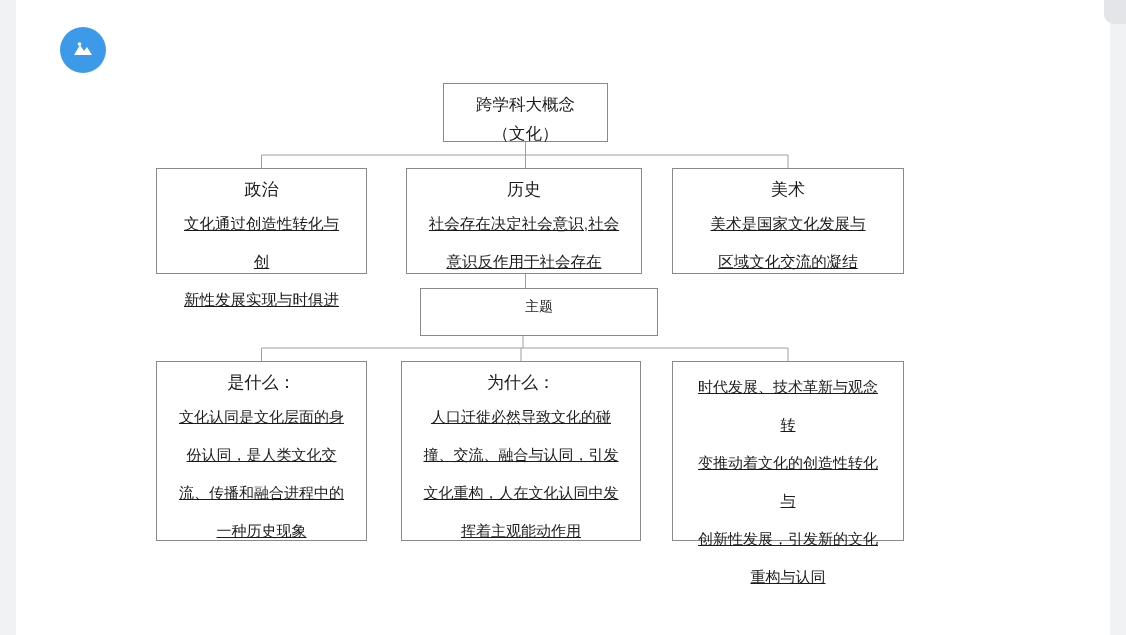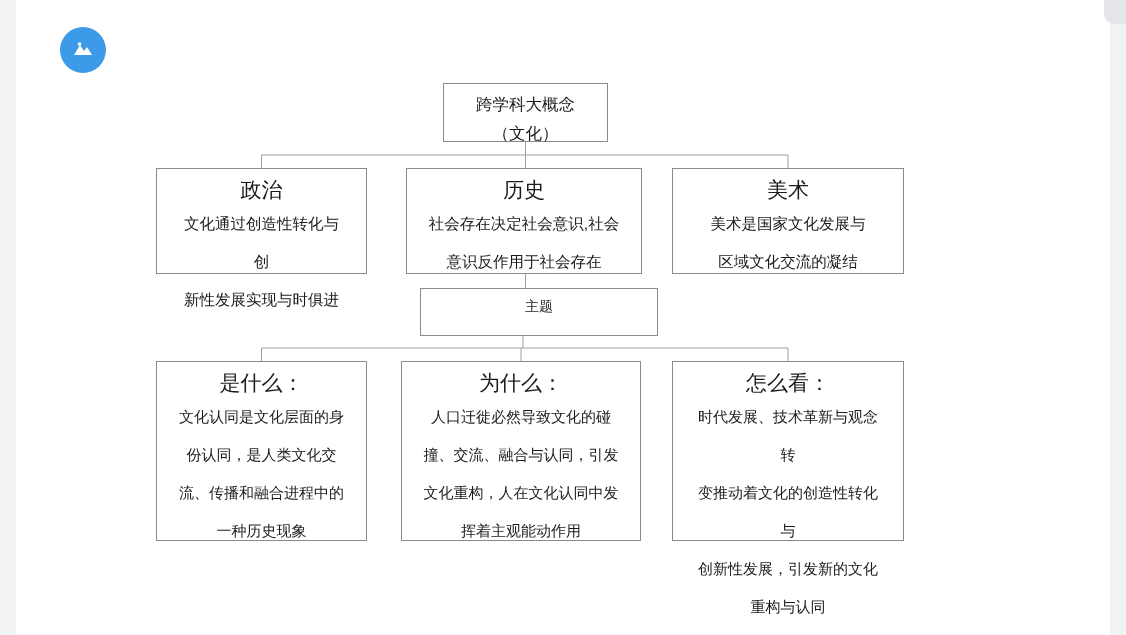--- a/index.html
+++ b/index.html
@@ -65,28 +65,29 @@
   .node {
     position: absolute;
     box-sizing: border-box;
     border: 1px solid #8a8a8a;
     background: #ffffff;
     color: #1b1b1b;
     text-align: center;
     padding: 6px 20px;
   }
   .node .title {
-    font-size: 21px;
+    font-size: 17px;
     line-height: 30px;
     white-space: pre-line;
   }
   .node .body {
     font-size: 15.5px;
     line-height: 38px;
     white-space: pre-line;
+    text-decoration: underline;
   }
   .node.root .title {
     font-size: 16.5px;
     line-height: 29px;
   }
   .node.theme .title {
     font-size: 14px;
     line-height: 22px;
   }
   .node.theme .body {
@@ -179,19 +180,18 @@
 
   <div class="node leaf" id="node-why">
     <div class="title">为什么：</div>
     <div class="body">人口迁徙必然导致文化的碰
 撞、交流、融合与认同，引发
 文化重构，人在文化认同中发
 挥着主观能动作用</div>
   </div>
 
   <div class="node leaf" id="node-how">
-    <div class="title">怎么看：</div>
     <div class="body">时代发展、技术革新与观念转
 变推动着文化的创造性转化与
 创新性发展，引发新的文化
 重构与认同</div>
   </div>
 </div>
 
 </body></html>

